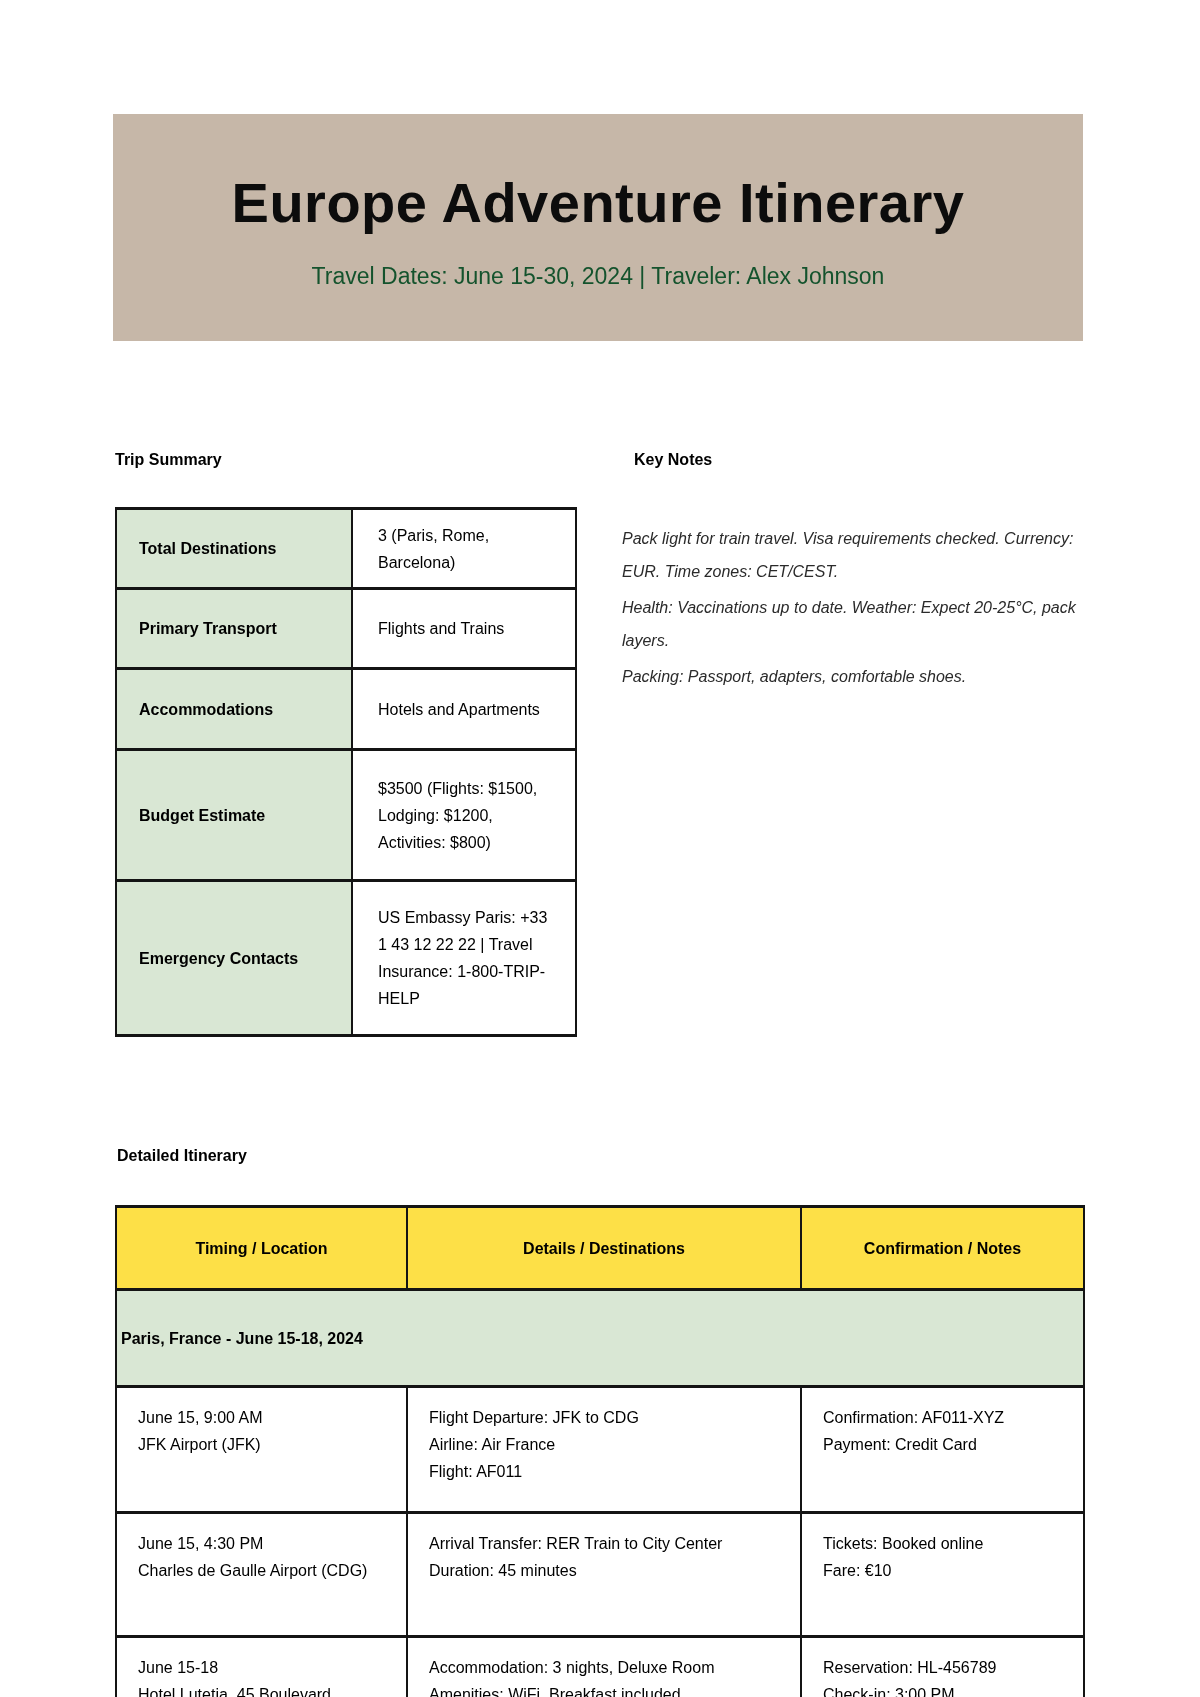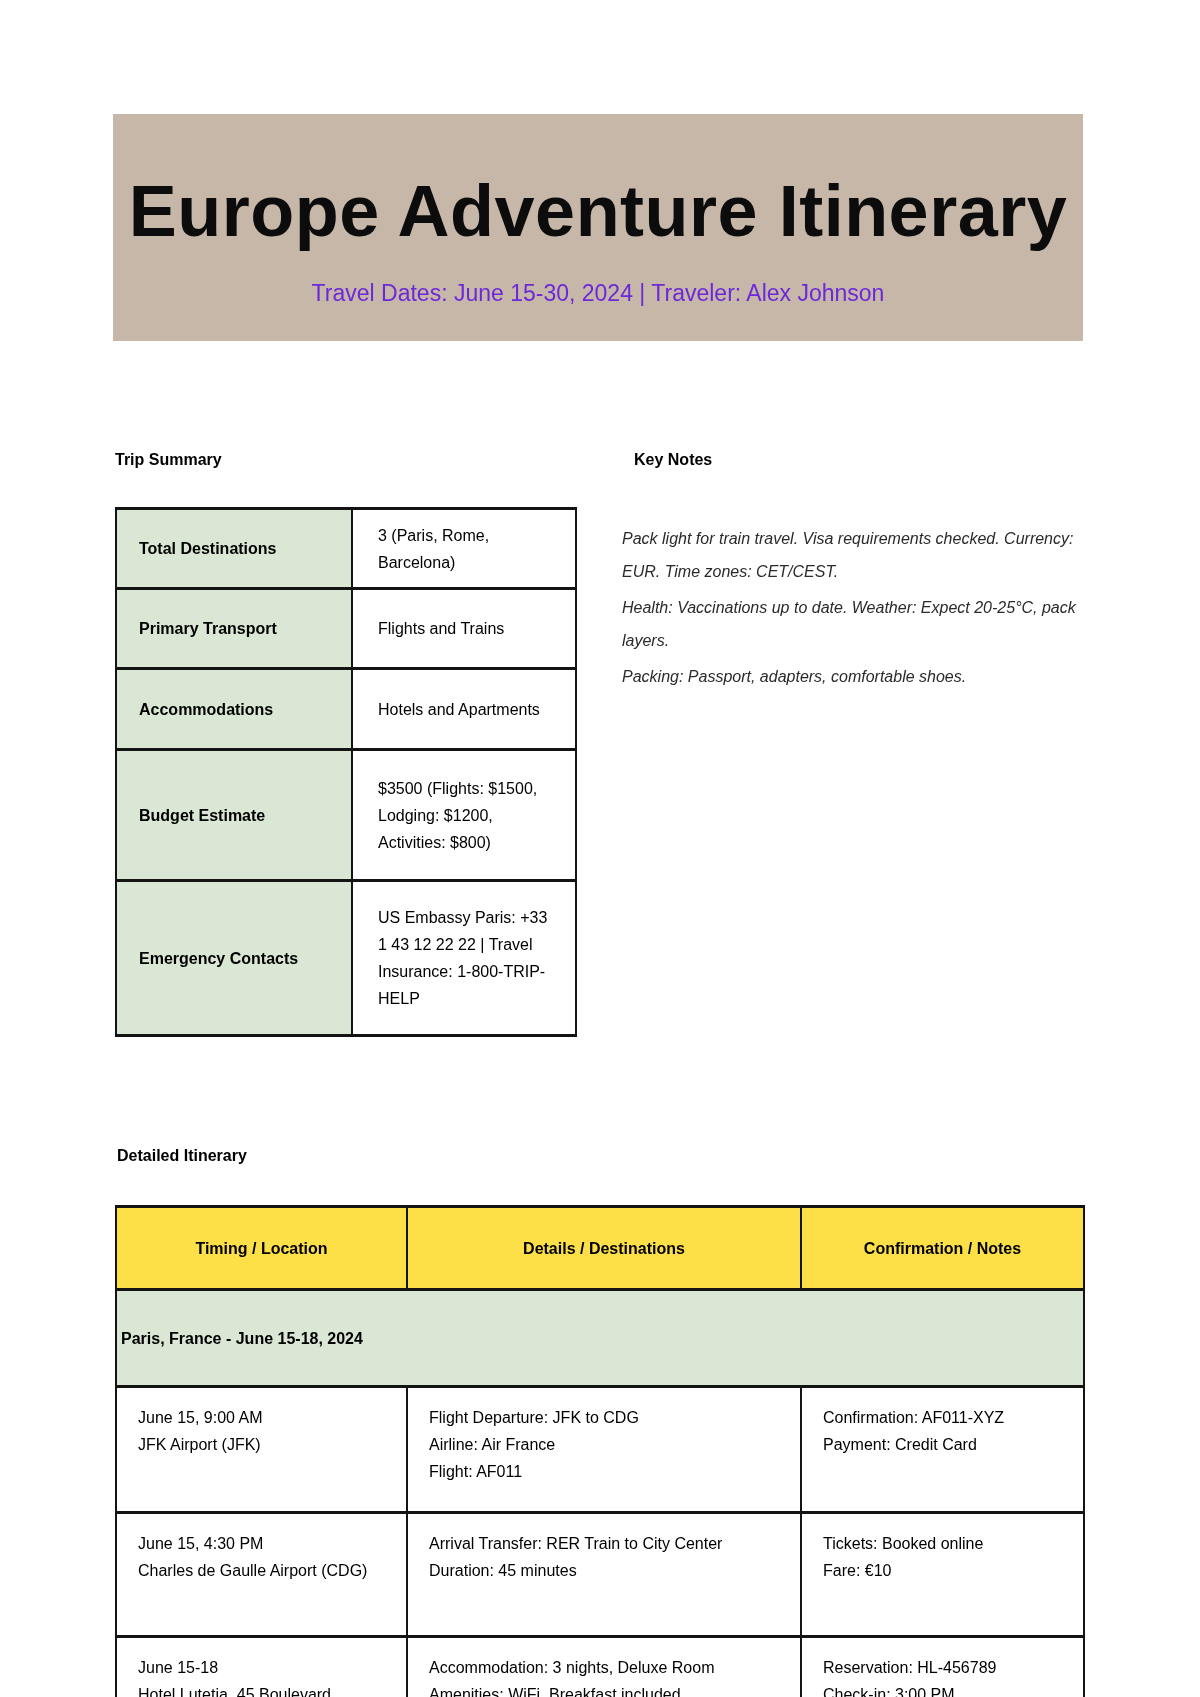--- a/index.html
+++ b/index.html
@@ -25,30 +25,30 @@
     position: absolute;
     left: 113px;
     top: 114px;
     width: 970px;
     height: 227px;
     background: #c6b7a8;
     text-align: center;
   }
   .banner h1 {
     margin: 56px 0 0 0;
-    font-size: 72px;
+    font-size: 56px;
     font-weight: 700;
     letter-spacing: 0.5px;
     color: #0c0c0c;
   }
   .banner .subtitle {
     margin: 28px 0 0 0;
     font-size: 23px;
     font-weight: 400;
-    color: #6d28d9;
+    color: #14532d;
   }
 
   
   .sec-heading {
     position: absolute;
     margin: 0;
     font-size: 16px;
     font-weight: 700;
     color: #000;
   }

